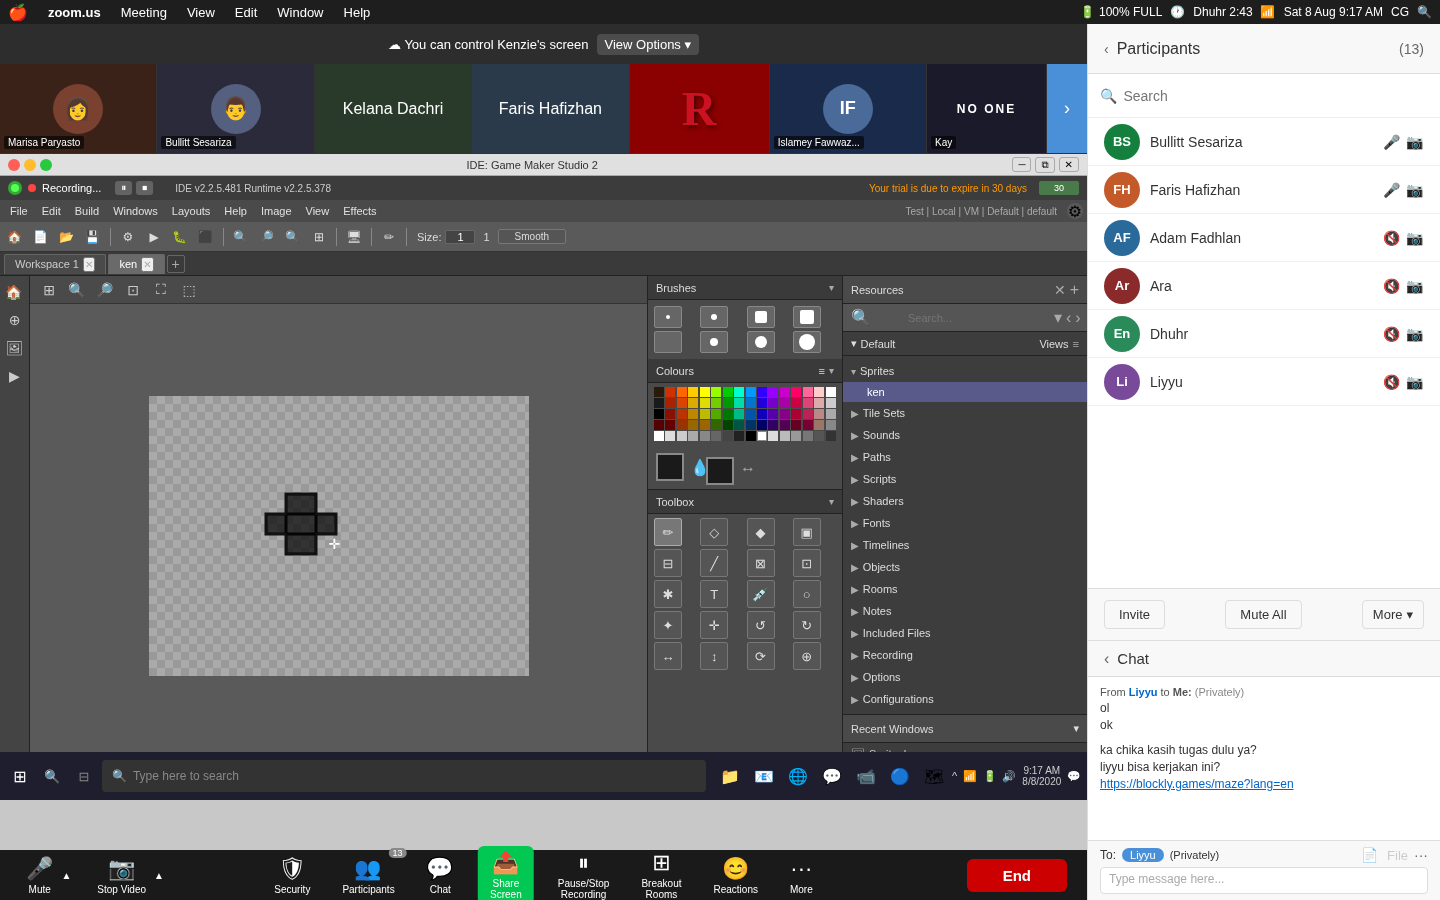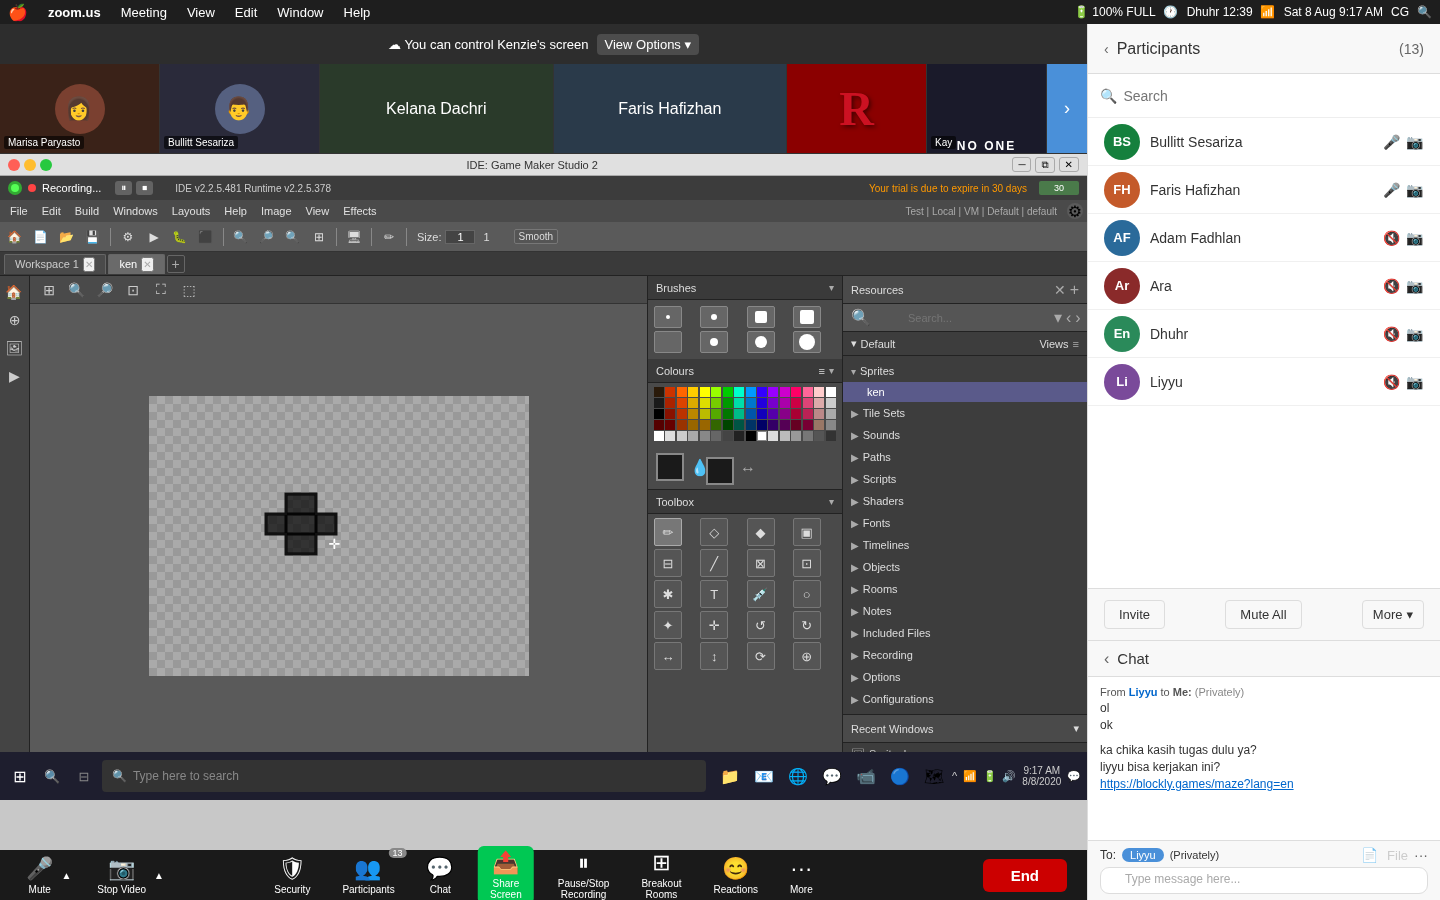--- a/index.html
+++ b/index.html
@@ -187,21 +187,21 @@
       width: 22px; height: 22px;
       background: none; border: none;
       cursor: pointer;
       display: flex; align-items: center; justify-content: center;
       color: #ddd; font-size: 12px;
       border-radius: 2px;
     }
     .gms-separator { width: 1px; height: 18px; background: #888; margin: 0 2px; }
     .size-label { color: #ddd; font-size: 11px; margin-left: 4px; }
     .size-input { width: 30px; background: #444; border: 1px solid #666; color: #fff; font-size: 11px; text-align: center; }
-    .smooth-btn { background: #555; border: 1px solid #777; color: #ddd; font-size: 10px; padding: 1px 4px; cursor: pointer; border-radius: 2px; margin-left: 20px; }
+    .smooth-btn { background: #555; border: 1px solid #777; color: #ddd; font-size: 10px; padding: 1px 16px; cursor: pointer; border-radius: 2px; margin-left: 4px; }
 
     
     .gms-tabs {
       height: 24px;
       background: #3a3a3a;
       display: flex;
       align-items: center;
       padding: 0 4px;
       gap: 2px;
       border-bottom: 1px solid #222;
@@ -738,21 +738,21 @@
   <span class="apple">🍎</span>
   <span class="menu-item bold">zoom.us</span>
   <span class="menu-item">Meeting</span>
   <span class="menu-item">View</span>
   <span class="menu-item">Edit</span>
   <span class="menu-item">Window</span>
   <span class="menu-item">Help</span>
   <div class="right-items">
     <span>🔋 100% FULL</span>
     <span>🕐</span>
-    <span>Dhuhr 12:39</span>
+    <span>Dhuhr 2:43</span>
     <span>📶</span>
     <span>Sat 8 Aug  9:17 AM</span>
     <span>CG</span>
     <span>🔍</span>
   </div>
 </div>
 
 <div class="main-container">
 
   <div class="zoom-area">
@@ -793,23 +793,29 @@
           <span style="color:#fff;font-size:16px;font-weight:500;">Faris Hafizhan</span>
         </div>
       </div>
 
       <div class="participant-thumb" style="background:#8b0000; max-width:140px;">
         <div style="display:flex;align-items:center;justify-content:center;height:100%;width:100%;background:#8b0000;">
           <span style="font-size:48px;font-weight:900;color:#cc1122;font-family:Georgia,serif;text-shadow:2px 2px 4px rgba(0,0,0,0.5);">R</span>
         </div>
       </div>
 
+      <div class="participant-thumb" style="background:#1a2a4a; max-width:160px;">
+        <div style="display:flex;align-items:center;justify-content:center;height:100%;">
+          <div style="width:50px;height:50px;border-radius:50%;background:#4a6a9a;display:flex;align-items:center;justify-content:center;font-size:18px;color:#fff;font-weight:600;">IF</div>
+        </div>
+        <div class="name-tag">Islamey Fawwaz...</div>
+      </div>
 
       <div class="participant-thumb" style="background:#1a1a2a; max-width:120px;">
-        <div style="display:flex;flex-direction:column;align-items:center;justify-content:flex-end;height:100%;gap:4px;">
+        <div style="display:flex;flex-direction:column;align-items:center;justify-content:center;height:100%;gap:4px;">
           <span style="color:#fff;font-size:12px;font-weight:700;letter-spacing:2px;">NO ONE</span>
         </div>
         <div class="name-tag">Kay</div>
       </div>
 
       <button class="next-btn">
         <span class="next-btn-arrow">›</span>
       </button>
     </div>
 
@@ -1307,21 +1313,21 @@
           <span class="zoom-ctrl-icon">😊</span>
           <span class="zoom-ctrl-label">Reactions</span>
         </button>
         <button class="zoom-ctrl-btn">
           <span class="zoom-ctrl-icon">···</span>
           <span class="zoom-ctrl-label">More</span>
         </button>
       </div>
 
       <div class="zoom-bottom-right">
-        <button style="background:#cc0000;border:none;border-radius:6px;padding:8px 28px;cursor:pointer;">
+        <button style="background:#cc0000;border:none;border-radius:6px;padding:8px 36px;cursor:pointer;">
           <span style="color:#fff;font-size:15px;font-weight:600;">End</span>
         </button>
       </div>
     </div>
   </div>
 
   <div class="right-panel">
 
     <div class="participants-header">
       <span class="participants-collapse">‹</span>
@@ -1436,17 +1442,17 @@
 
       <div class="chat-footer">
         <div class="chat-to-line">
           <span class="chat-to-label">To:</span>
           <span class="chat-to-badge">Liyyu</span>
           <span class="chat-priv-label">(Privately)</span>
           <span class="chat-file-btn">📄</span>
           <span style="color:#ccc;font-size:13px;margin-left:2px;">File</span>
           <span class="chat-more-btn">···</span>
         </div>
-        <div style="flex:1;background:#fff;border:1px solid #ddd;border-radius:9px;padding:4px 24px;cursor:text;font-size:12px;color:#aaa;">Type message here...</div>
+        <div style="flex:1;background:#fff;border:1px solid #ddd;border-radius:4px;padding:4px 8px;cursor:text;font-size:12px;color:#aaa;">Type message here...</div>
       </div>
     </div>
   </div>
 </div>
 
 </body></html>

